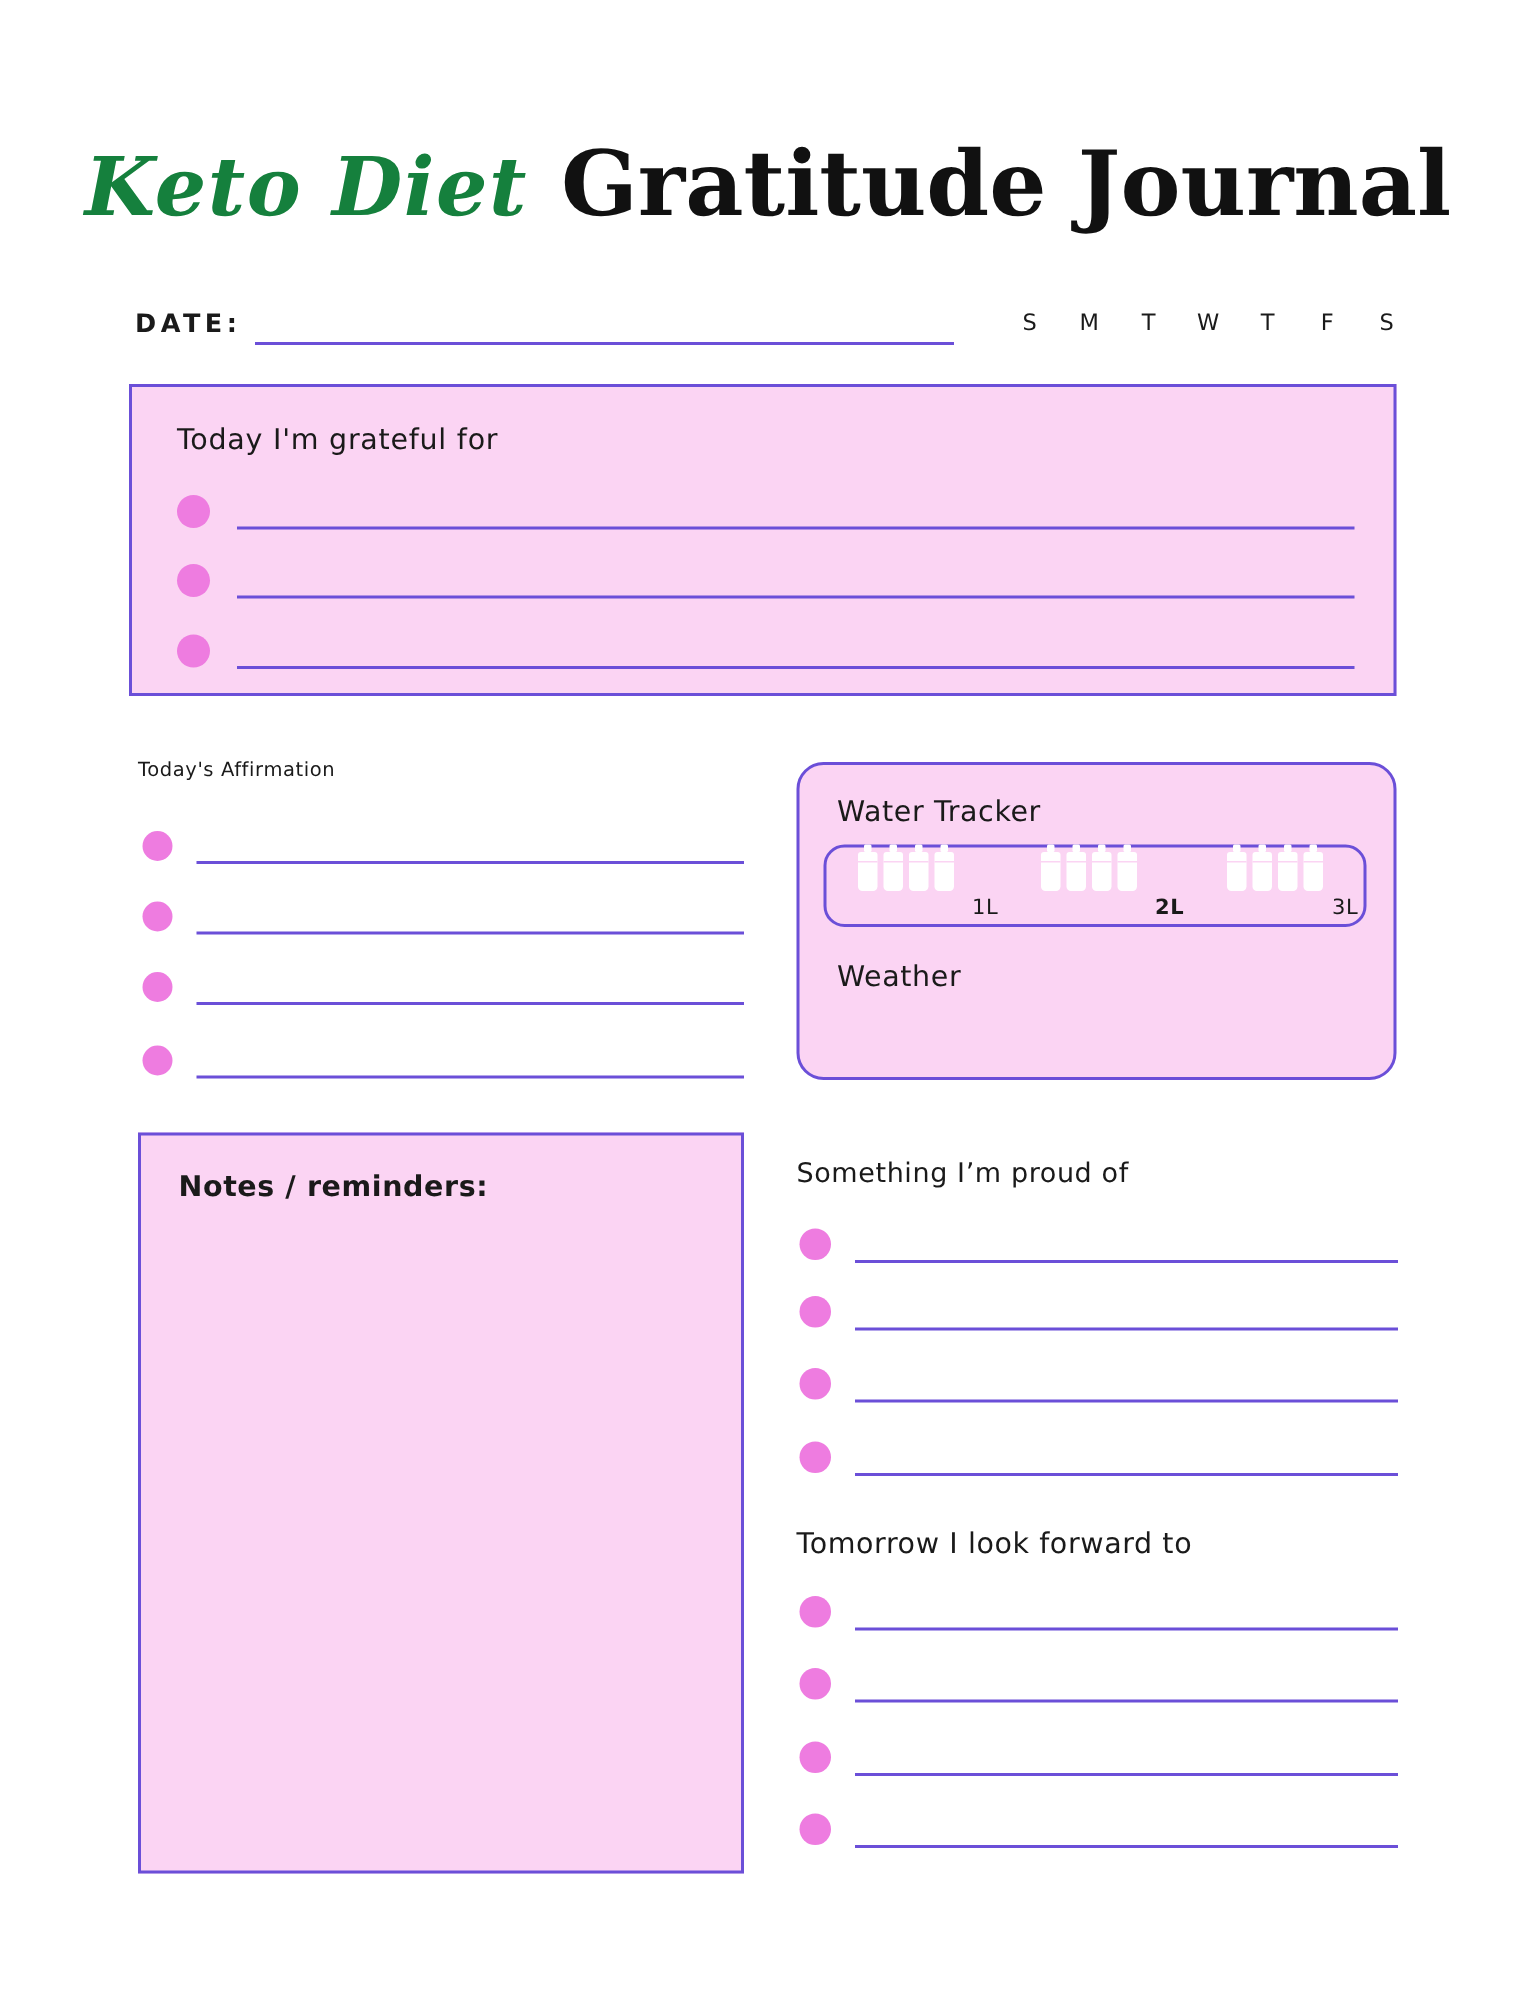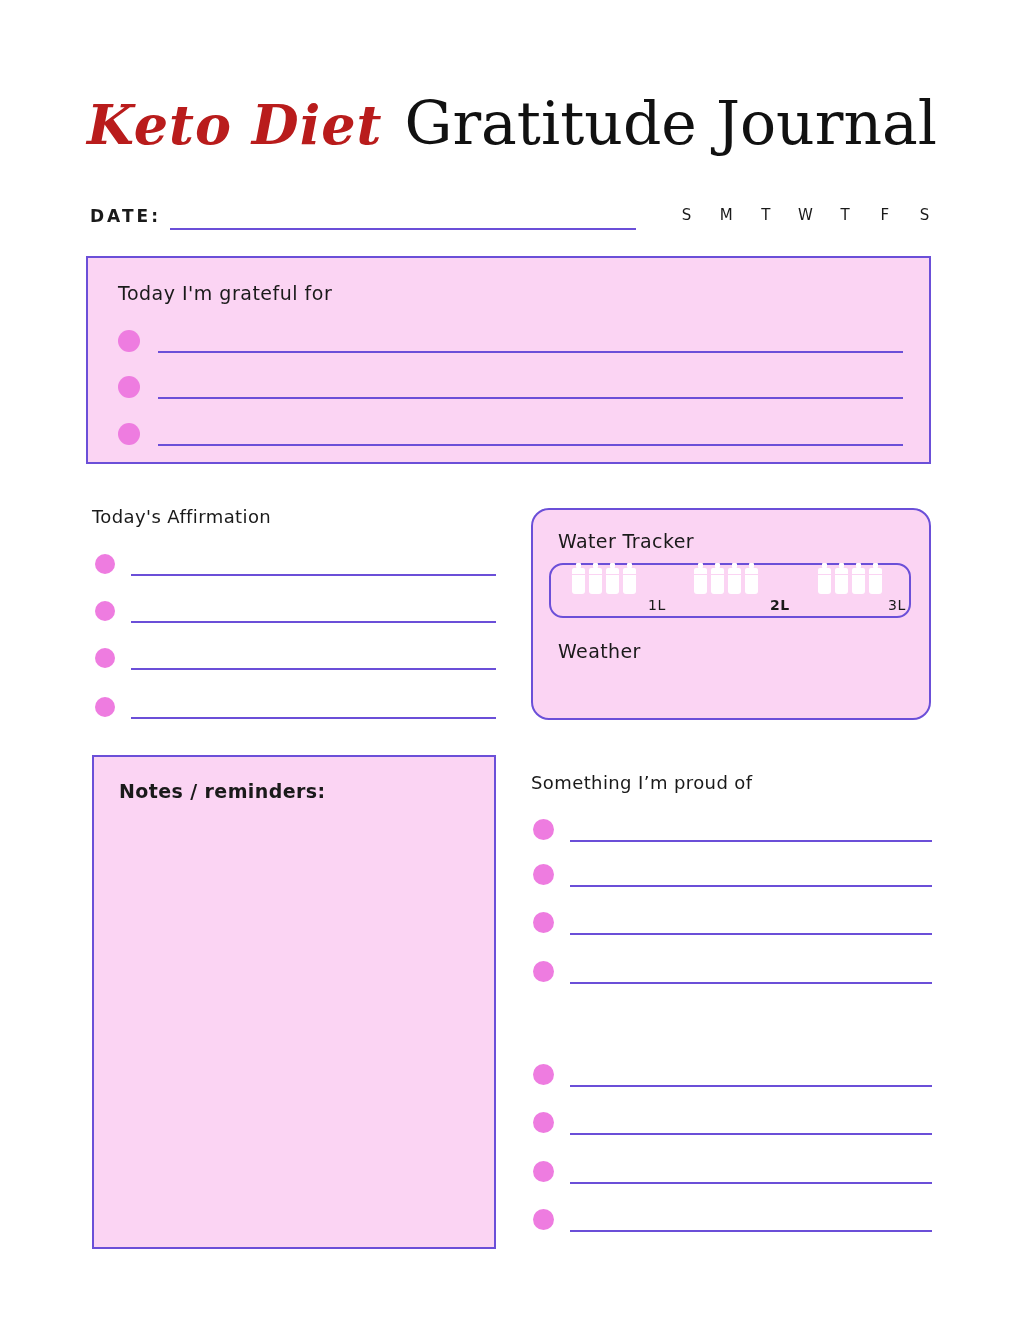--- a/index.html
+++ b/index.html
@@ -30,26 +30,26 @@
     width: 1024px;
     text-align: center;
     white-space: nowrap;
   }
   .title-script {
     font-family: "DejaVu Serif", serif;
     font-style: italic;
     font-weight: 700;
     font-size: 54px;
     letter-spacing: 1px;
-    color: #b91c1c;
+    color: #15803d;
     vertical-align: baseline;
   }
   .title-serif {
     font-family: "DejaVu Serif", serif;
-    font-weight: 400;
+    font-weight: 700;
     font-size: 60px;
     color: #111111;
     margin-left: 22px;
     vertical-align: baseline;
   }
 
   
   .date-label {
     position: absolute;
     left: 90px;
@@ -114,21 +114,21 @@
     background: #6b4fd8;
     width: 745px;
     left: 158px;
   }
 
   
   .affirm-title {
     position: absolute;
     left: 92px;
     top: 506px;
-    font-size: 18px;
+    font-size: 13px;
     letter-spacing: 0.4px;
   }
   .a-dot {
     position: absolute;
     left: 95px;
     width: 20px;
     height: 20px;
     border-radius: 50%;
     background: #ee7ce0;
   }
@@ -344,20 +344,21 @@
   <div class="proud-title">Something I’m proud of</div>
   <div class="r-dot" style="top:819px;"></div>
   <div class="r-line" style="top:840px;"></div>
   <div class="r-dot" style="top:864px;"></div>
   <div class="r-line" style="top:885px;"></div>
   <div class="r-dot" style="top:912px;"></div>
   <div class="r-line" style="top:933px;"></div>
   <div class="r-dot" style="top:961px;"></div>
   <div class="r-line" style="top:982px;"></div>
 
+  <div class="tomorrow-title">Tomorrow I look forward to</div>
   <div class="r-dot" style="top:1064px;"></div>
   <div class="r-line" style="top:1085px;"></div>
   <div class="r-dot" style="top:1112px;"></div>
   <div class="r-line" style="top:1133px;"></div>
   <div class="r-dot" style="top:1161px;"></div>
   <div class="r-line" style="top:1182px;"></div>
   <div class="r-dot" style="top:1209px;"></div>
   <div class="r-line" style="top:1230px;"></div>
 
 </div>

